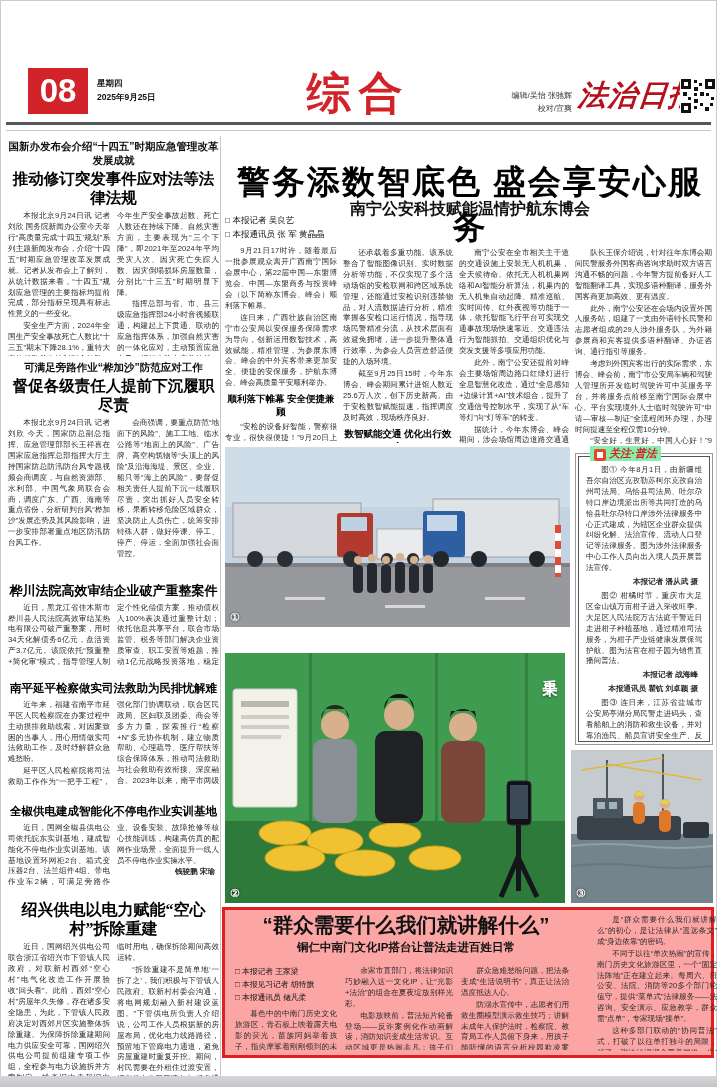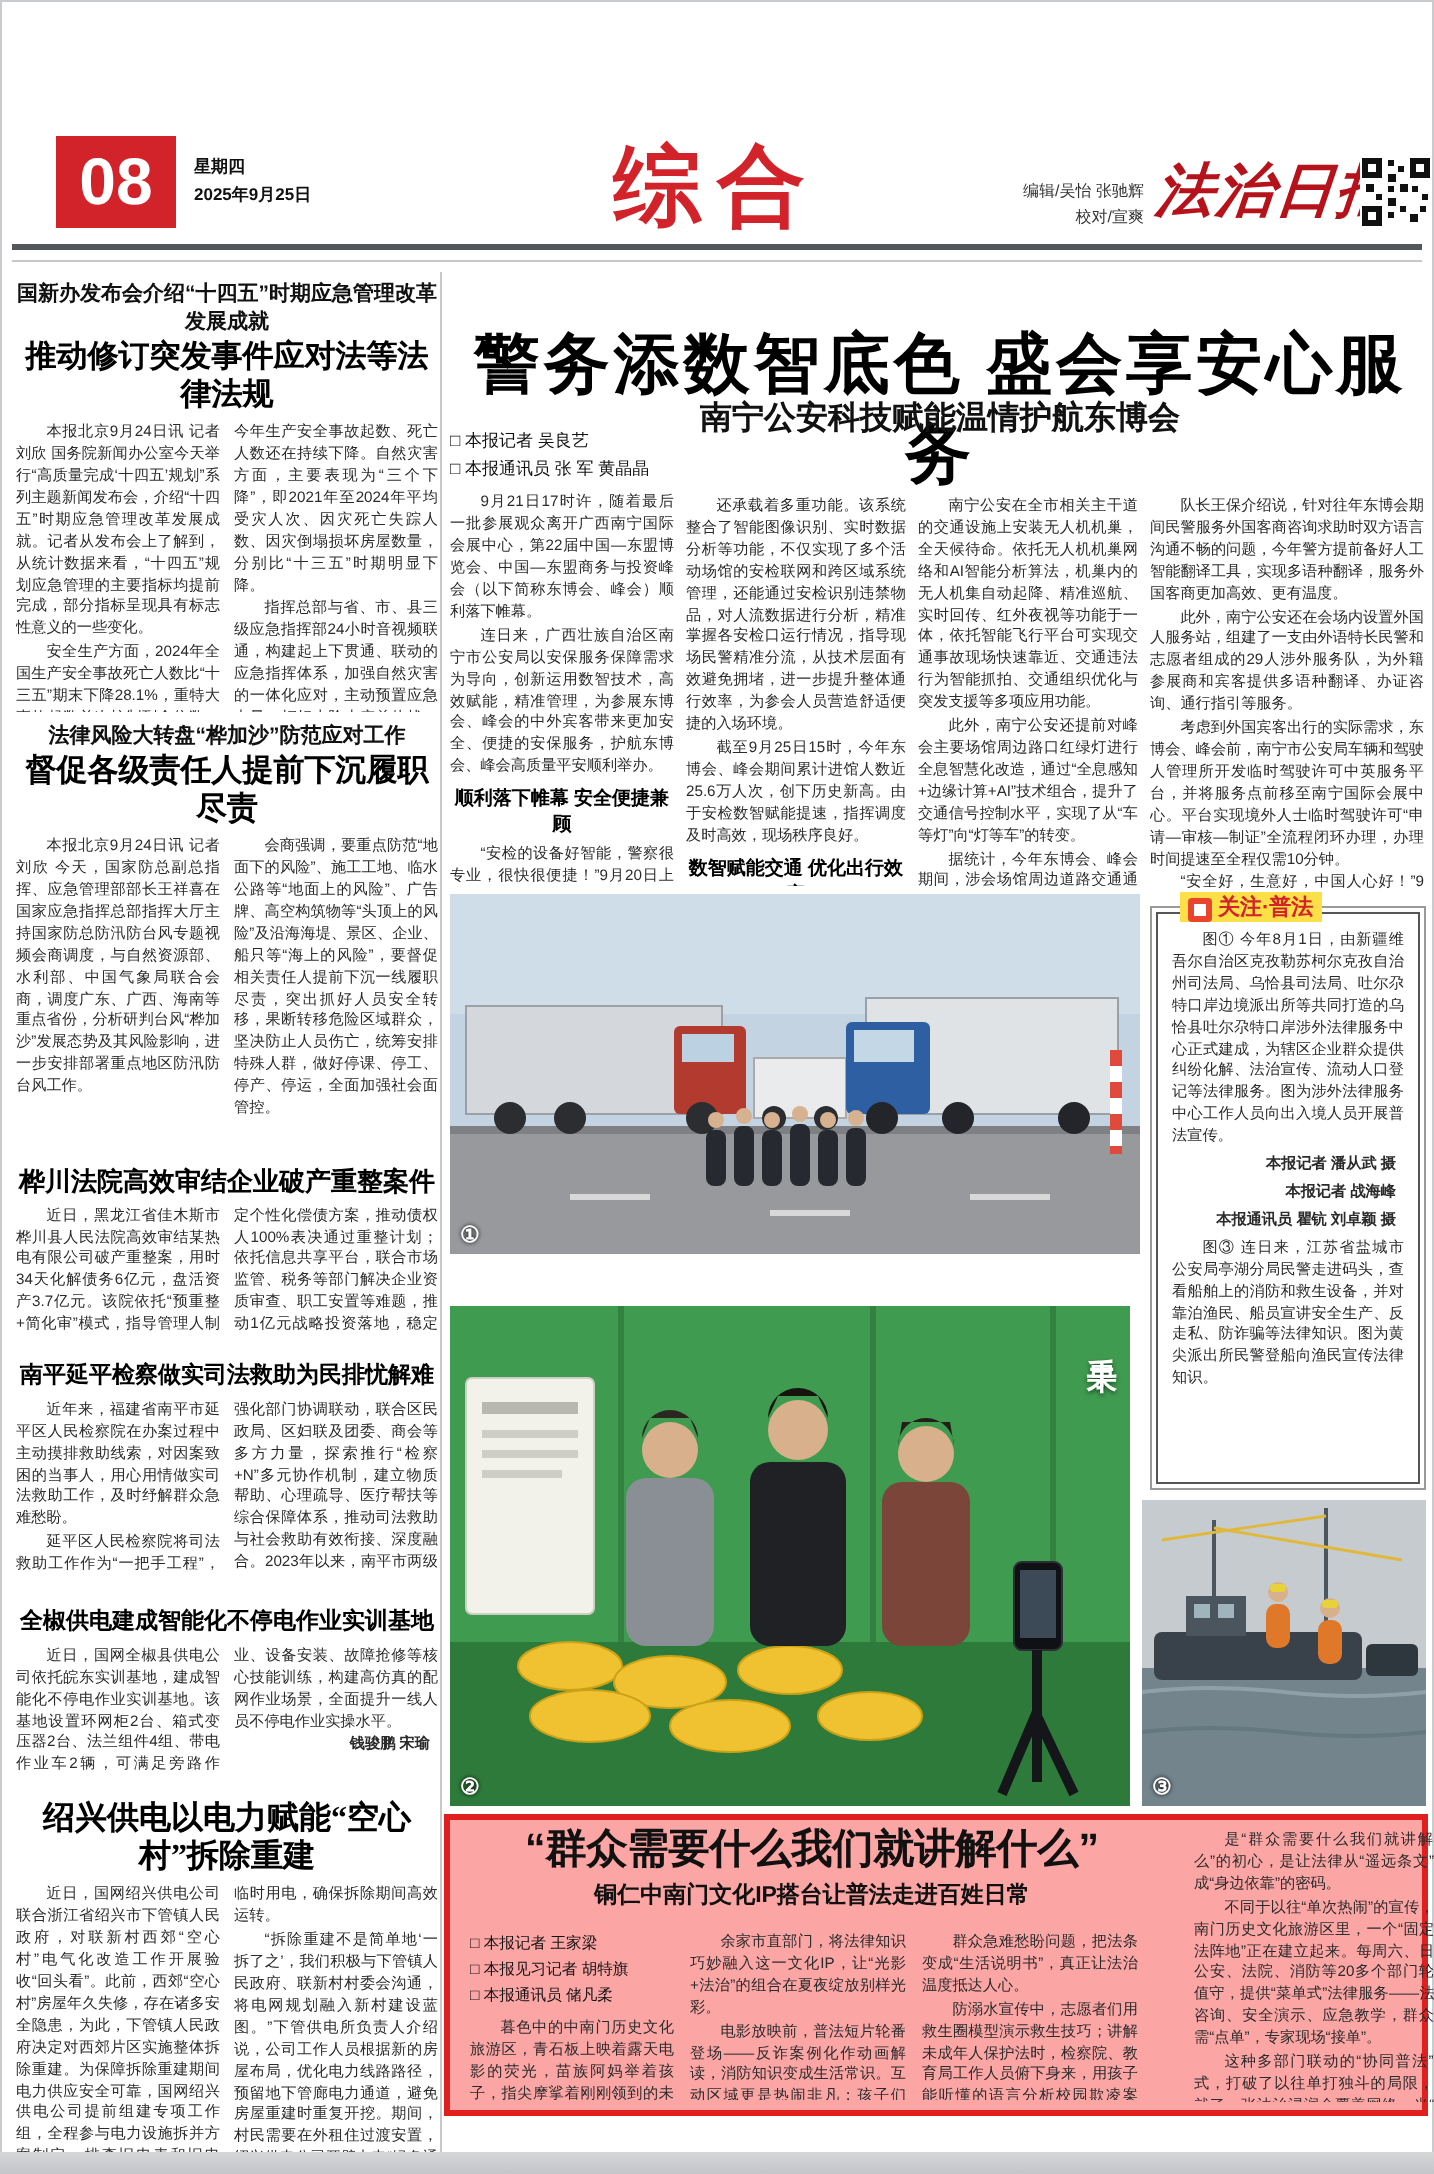--- a/index.html
+++ b/index.html
@@ -57,22 +57,22 @@
   .ph2{left:225px;top:653px;width:340px;height:250px;}
   .ph3{left:571px;top:750px;width:142px;height:153px;}
   .phnum{position:absolute;left:5px;bottom:3px;color:#fff;font-size:11px;font-weight:bold;
          text-shadow:0 0 2px #000;}
   .ph2label{position:absolute;right:6px;top:14px;color:#fff;font-weight:bold;font-size:15px;
             writing-mode:vertical-rl;letter-spacing:4px;text-shadow:0 1px 2px rgba(0,0,0,.5);}
   
   .capbox{position:absolute;left:575px;top:453px;width:138px;height:292px;border:1px solid #9a9a9a;
           padding:2px;background:#fff;box-sizing:border-box;}
   .capinner{border:1px solid #555;height:100%;box-sizing:border-box;padding:8px 7px 4px;overflow:hidden;}
-  .caplabel{position:absolute;top:-8px;left:14px;background:#fde047;padding:0 4px;color:#d2232a;
-            font-size:11px;font-weight:bold;display:flex;align-items:flex-end;gap:3px;}
+  .caplabel{position:absolute;top:-8px;left:14px;background:#86efac;padding:0 4px;color:#d2232a;
+            font-size:11px;font-weight:bold;display:flex;align-items:flex-end;gap:3px;font-style:italic;}
   .capicon{width:12px;height:12px;background:#e8442e;border-radius:2px;display:inline-block;position:relative;}
   .capicon::after{content:"";position:absolute;left:3px;top:3px;width:6px;height:6px;background:#fff;}
   .capitems p{margin-bottom:3px;}
   
   .redbox{position:absolute;left:222px;top:907px;width:492px;height:151px;border:3px solid #e01f1f;
           box-sizing:border-box;background:#fca5a5;}
   .bx-head{position:absolute;left:6px;top:3px;width:350px;text-align:center;}
   .bx-head h1{margin:0;font-size:20.5px;font-weight:900;color:#111;line-height:1.2;}
   .bx-head h2{margin:2px 0 0;font-size:11.5px;font-weight:bold;color:#111;}
   .bxcol{position:absolute;overflow:hidden;}
@@ -133,21 +133,21 @@
     <article class="la la1">
       <div class="kick">国新办发布会介绍“十四五”时期应急管理改革发展成就</div>
       <h3>推动修订突发事件应对法等法律法规</h3>
       <div class="bod">
           <p class="paragraph">本报北京9月24日讯 记者刘欣 国务院新闻办公室今天举行“高质量完成‘十四五’规划”系列主题新闻发布会，介绍“十四五”时期应急管理改革发展成就。记者从发布会上了解到，从统计数据来看，“十四五”规划应急管理的主要指标均提前完成，部分指标呈现具有标志性意义的一些变化。</p>
           <p class="paragraph">安全生产方面，2024年全国生产安全事故死亡人数比“十三五”期末下降28.1%，重特大事故起数首次控制到个位数，比“十三五”期末下降37.5%。今年生产安全事故起数、死亡人数还在持续下降。自然灾害方面，主要表现为“三个下降”，即2021年至2024年平均受灾人次、因灾死亡失踪人数、因灾倒塌损坏房屋数量，分别比“十三五”时期明显下降。</p>
           <p class="paragraph">指挥总部与省、市、县三级应急指挥部24小时音视频联通，构建起上下贯通、联动的应急指挥体系，加强自然灾害的一体化应对，主动预置应急力量，打好大险大灾总体战。国家综合性消防救援队伍规模增至近20万人，基本建成国家区域应急救援中心，建成13支国家安全生产和应急救援专业队伍，应急力量实现规范发展。</p>
         </div>
     </article>
     <article class="la la2">
-      <div class="kick">法律风险大转盘“桦加沙”防范应对工作</div>
+      <div class="kick">可满足旁路作业“桦加沙”防范应对工作</div>
       <h3>督促各级责任人提前下沉履职尽责</h3>
       <div class="bod">
           <p class="paragraph">本报北京9月24日讯 记者刘欣 今天，国家防总副总指挥、应急管理部部长王祥喜在国家应急指挥总部指挥大厅主持国家防总防汛防台风专题视频会商调度，与自然资源部、水利部、中国气象局联合会商，调度广东、广西、海南等重点省份，分析研判台风“桦加沙”发展态势及其风险影响，进一步安排部署重点地区防汛防台风工作。</p>
           <p class="paragraph">会商强调，要重点防范“地面下的风险”、施工工地、临水公路等“地面上的风险”、广告牌、高空构筑物等“头顶上的风险”及沿海海堤、景区、企业、船只等“海上的风险”，要督促相关责任人提前下沉一线履职尽责，突出抓好人员安全转移，果断转移危险区域群众，坚决防止人员伤亡，统筹安排特殊人群，做好停课、停工、停产、停运，全面加强社会面管控。</p>
         </div>
     </article>
     <article class="la la3">
       <h3>桦川法院高效审结企业破产重整案件</h3>
       <div class="bod">
           <p class="paragraph">近日，黑龙江省佳木斯市桦川县人民法院高效审结某热电有限公司破产重整案，用时34天化解债务6亿元，盘活资产3.7亿元。该院依托“预重整+简化审”模式，指导管理人制定个性化偿债方案，推动债权人100%表决通过重整计划；依托信息共享平台，联合市场监管、税务等部门解决企业资质审查、职工安置等难题，推动1亿元战略投资落地，稳定就业岗位200个，确保“破产不停产”，助力企业脱困重生。</p>
@@ -256,20 +256,21 @@
   </figure>
 
   <div class="capbox">
     <div class="caplabel">
       <span class="capicon"></span>
       <span>关注·普法</span>
     </div>
     <div class="capinner capitems">
         <p class="paragraph">图① 今年8月1日，由新疆维吾尔自治区克孜勒苏柯尔克孜自治州司法局、乌恰县司法局、吐尔尕特口岸边境派出所等共同打造的乌恰县吐尔尕特口岸涉外法律服务中心正式建成，为辖区企业群众提供纠纷化解、法治宣传、流动人口登记等法律服务。图为涉外法律服务中心工作人员向出入境人员开展普法宣传。</p>
         <p class="sign">本报记者 潘从武 摄</p>
+        <p class="paragraph">图② 柑橘时节，重庆市大足区金山镇万亩柑子进入采收旺季。大足区人民法院万古法庭干警近日走进柑子种植基地，通过精准司法服务，为柑子产业链健康发展保驾护航。图为法官在柑子园为销售直播间普法。</p>
         <p class="sign">本报记者 战海峰</p>
         <p class="sign">本报通讯员 瞿钪 刘卓颖 摄</p>
         <p class="paragraph">图③ 连日来，江苏省盐城市公安局亭湖分局民警走进码头，查看船舶上的消防和救生设备，并对靠泊渔民、船员宣讲安全生产、反走私、防诈骗等法律知识。图为黄尖派出所民警登船向渔民宣传法律知识。</p>
       </div>
   </div>
 
   <figure class="ph ph2" style="margin:0">
     <svg width="340" height="250" viewBox="0 0 340 250">
       <rect width="340" height="250" fill="#3f9b4f"></rect>
       <rect x="0" y="0" width="340" height="250" fill="#3f9b4f"></rect>

